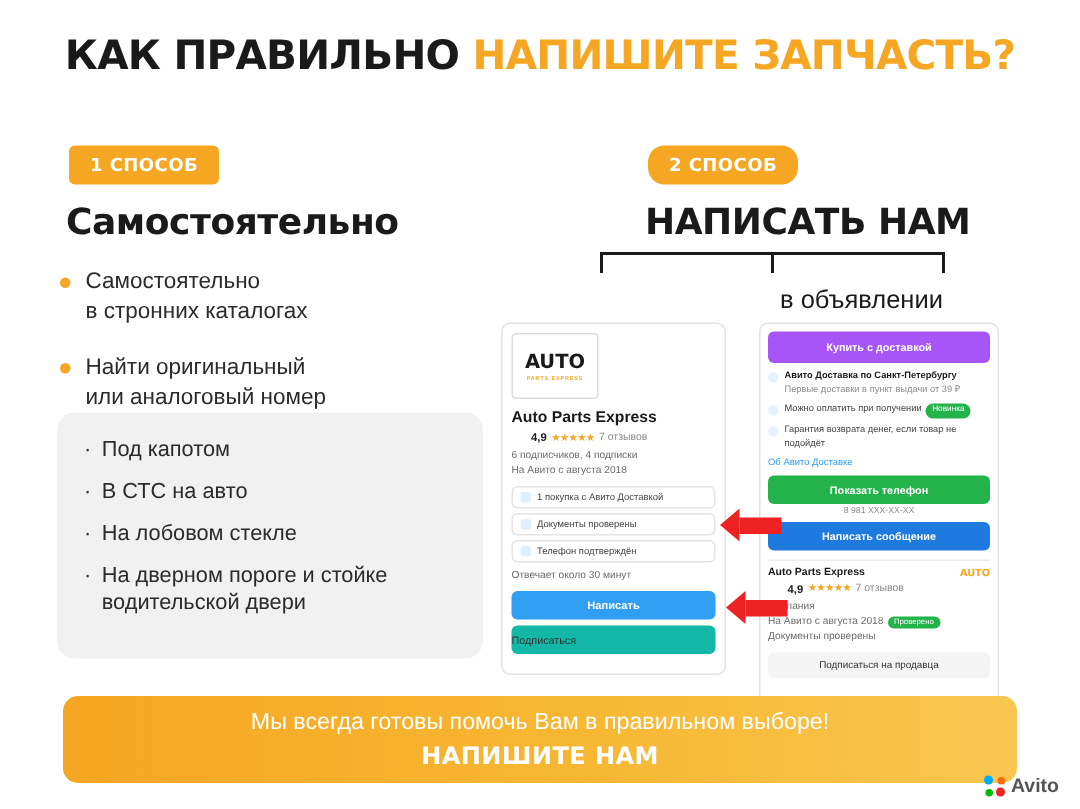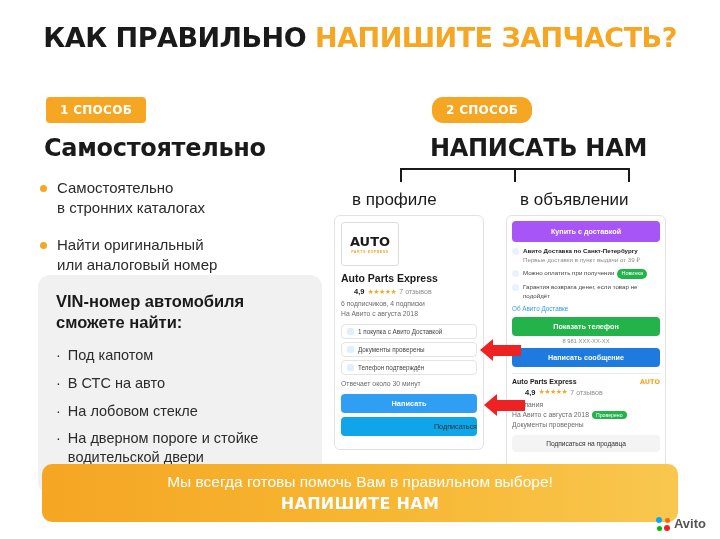--- a/index.html
+++ b/index.html
@@ -231,23 +231,23 @@
     background: #2f9ef3;
     color: #ffffff;
     text-align: center;
     border-radius: 4px;
     font-size: 7.4px;
     font-weight: 700;
     padding: 5px 0;
     margin-top: 4px;
   }
   .btn-ghost {
-    background: #0ea5e9;
+    background: #14b8a6;
     color: #333;
-    text-align: right;
+    text-align: left;
     border-radius: 4px;
     font-size: 7.2px;
     padding: 5px 0;
     margin-top: 4px;
   }
 
   
   #mock-listing {
     left: 506px;
     top: 215px;
@@ -418,22 +418,20 @@
 в стронних каталогах</span>
     </div>
     <div class="bullet-row">
       <span class="bullet-dot"></span>
       <span class="bullet-text">Найти оригинальный
 или аналоговый номер</span>
     </div>
   </div>
 
   <div class="vin-card">
-    <div class="vin-title">VIN-номер автомобиля
-сможете найти:</div>
     <div class="vin-item">
       <span class="dash">·</span>
       <span class="txt">Под капотом</span>
     </div>
     <div class="vin-item">
       <span class="dash">·</span>
       <span class="txt">В СТС на авто</span>
     </div>
     <div class="vin-item">
       <span class="dash">·</span>
@@ -449,21 +447,20 @@
   <div class="badge" id="badge-2">2 СПОСОБ</div>
   <div class="section-heading" id="heading-2">НАПИСАТЬ НАМ</div>
 
   <div class="bracket">
     <div style="left:0;top:0;width:1.5px;height:14px;"></div>
     <div style="left:0;top:0;width:230px;height:1.5px;"></div>
     <div style="left:114px;top:0;width:1.5px;height:14px;"></div>
     <div style="left:228px;top:0;width:1.5px;height:14px;"></div>
   </div>
 
-  <div class="sub-label" id="sub-profile">в профиле</div>
   <div class="sub-label" id="sub-listing">в объявлении</div>
 
   <div class="mock" id="mock-profile">
     <div class="logo-box">
       <div class="logo-top">AUTO</div>
       <div class="logo-bottom">PARTS EXPRESS</div>
     </div>
     <div class="shop-name">Auto Parts Express</div>
     <div class="rating-row">
       <span class="rating-num">4,9</span>

